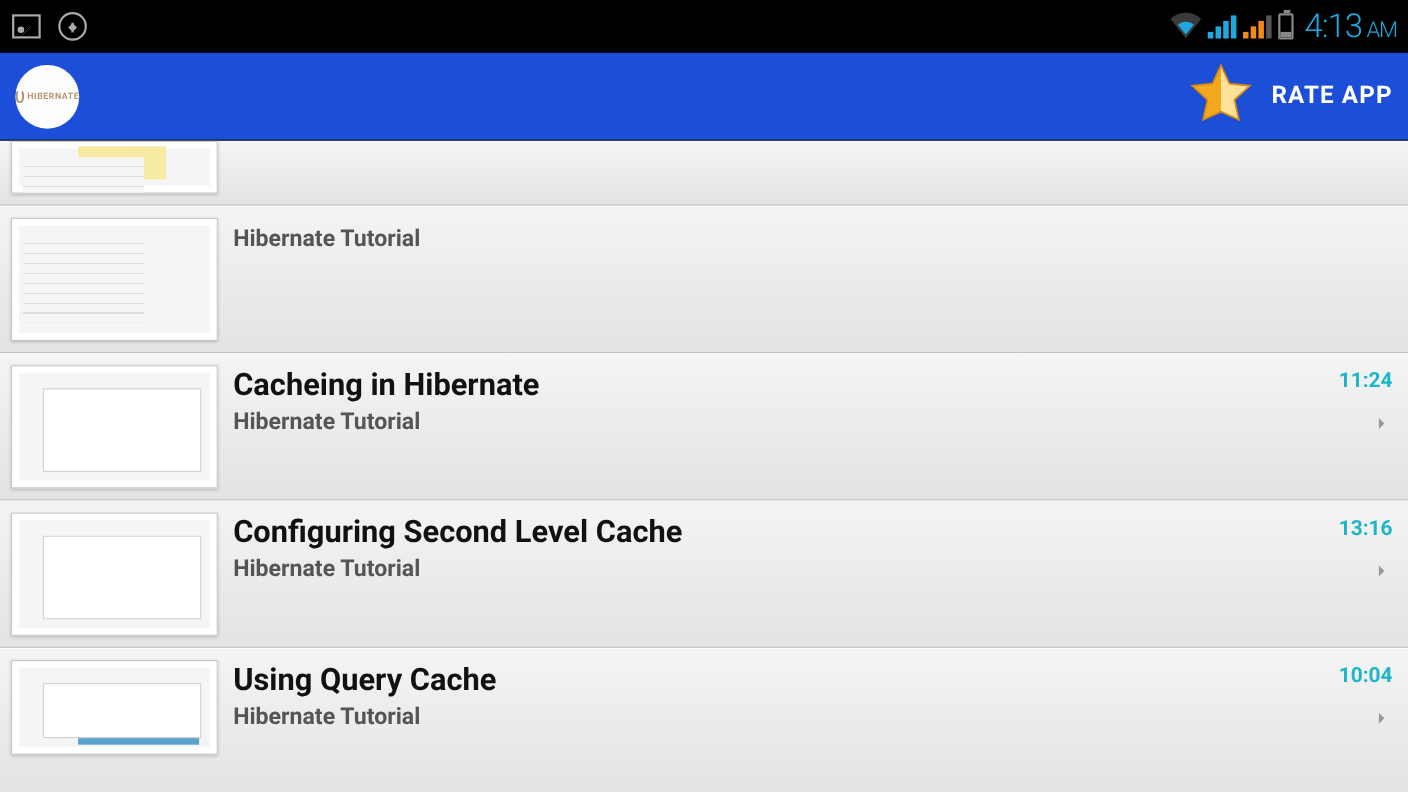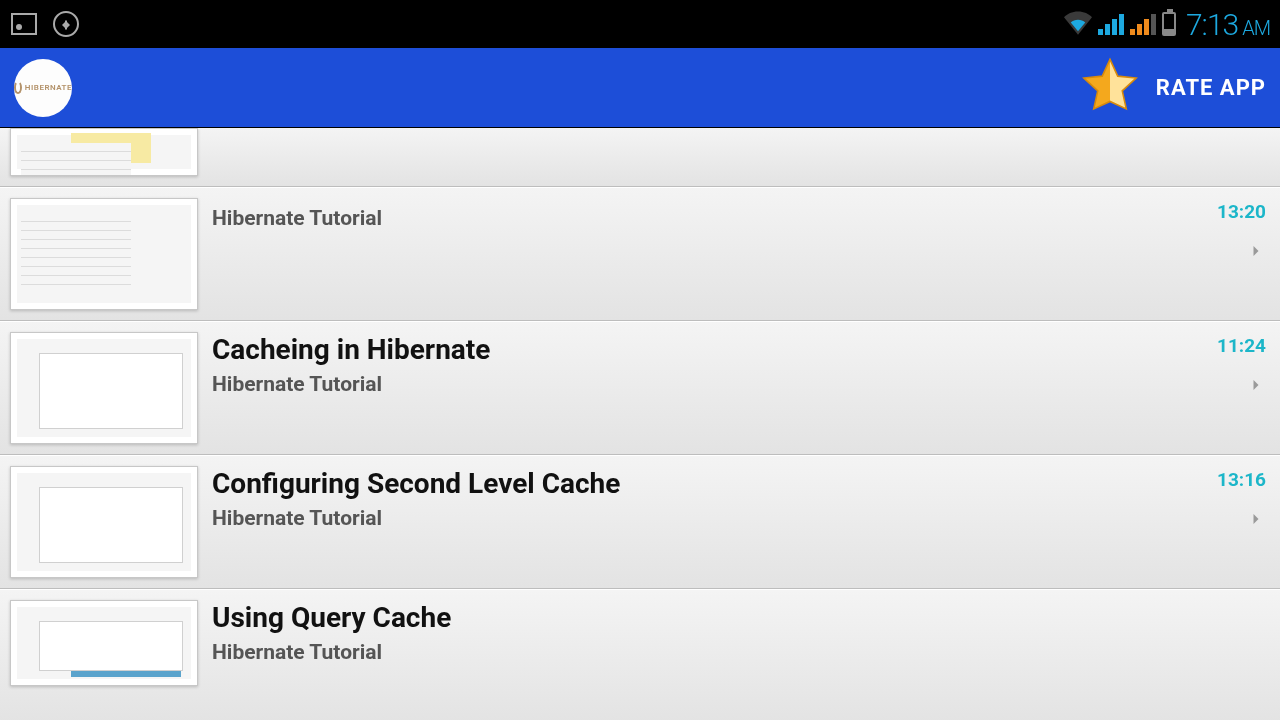--- a/index.html
+++ b/index.html
@@ -154,21 +154,21 @@
         <span></span>
       </span>
     <span class="signal orange">
         <span></span>
         <span></span>
         <span></span>
         <span></span>
       </span>
     <span class="battery"></span>
     <span class="clock">
-      <span>7:13</span>
+      <span>4:13</span>
       <small>AM</small>
     </span>
   </div>
 </div>
 
 <div class="action-bar">
   <div class="action-left">
     <div class="app-icon">
       <span>HIBERNATE</span>
     </div>
@@ -197,26 +197,20 @@
       </div>
     <div class="row-body"></div>
     <div class="row-right"></div>
   </div>
 
   <div class="row">
     <div class="thumb code"></div>
     <div class="row-body">
       <div class="row-sub">Hibernate Tutorial</div>
     </div>
-    <div class="row-right">
-      <div class="duration">13:20</div>
-      <span class="chevron"><svg viewBox="0 0 24 24">
-            <path fill="currentColor" d="M9 6l6 6-6 6V6z"></path>
-          </svg></span>
-    </div>
   </div>
 
   <div class="row">
     <div class="thumb ide"></div>
     <div class="row-body">
       <div class="row-title">Cacheing in Hibernate</div>
       <div class="row-sub">Hibernate Tutorial</div>
     </div>
     <div class="row-right">
       <div class="duration">11:24</div>
@@ -243,15 +237,21 @@
   </div>
 
   <div class="row partial-bot">
     <div class="thumb ide blue">
         <div class="blue-block"></div>
       </div>
     <div class="row-body">
       <div class="row-title">Using Query Cache</div>
       <div class="row-sub">Hibernate Tutorial</div>
     </div>
+    <div class="row-right">
+      <div class="duration">10:04</div>
+      <span class="chevron"><svg viewBox="0 0 24 24">
+            <path fill="currentColor" d="M9 6l6 6-6 6V6z"></path>
+          </svg></span>
+    </div>
   </div>
 
 </div>
 
 </body></html>

